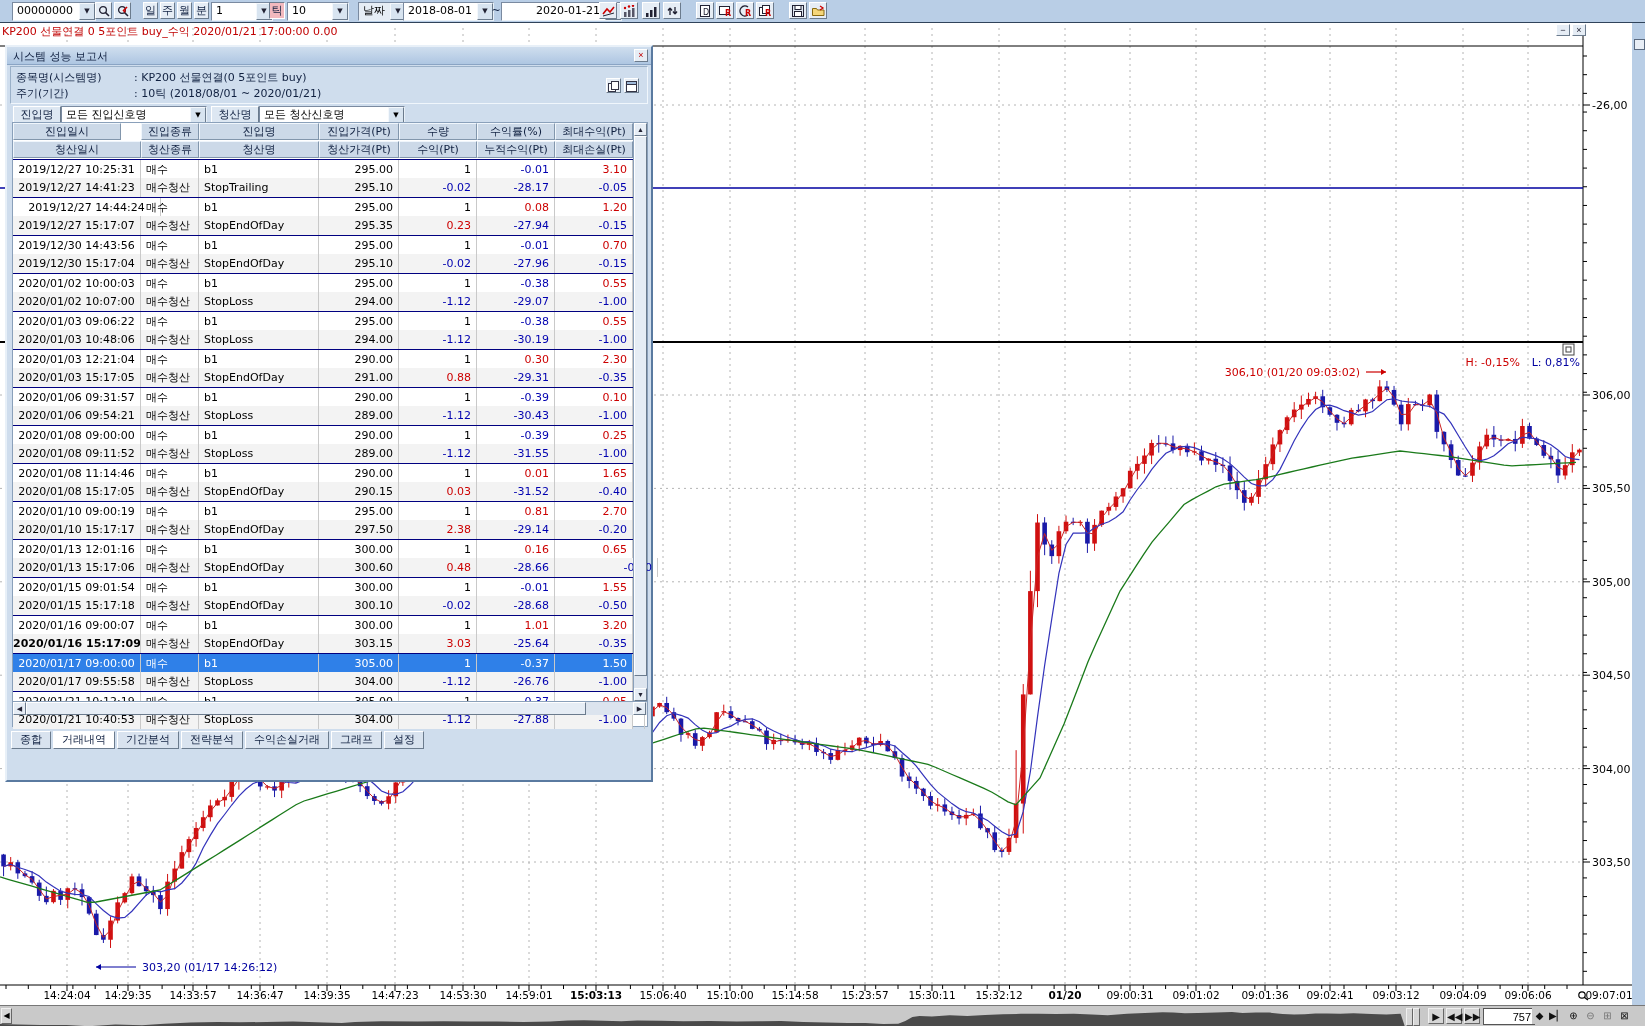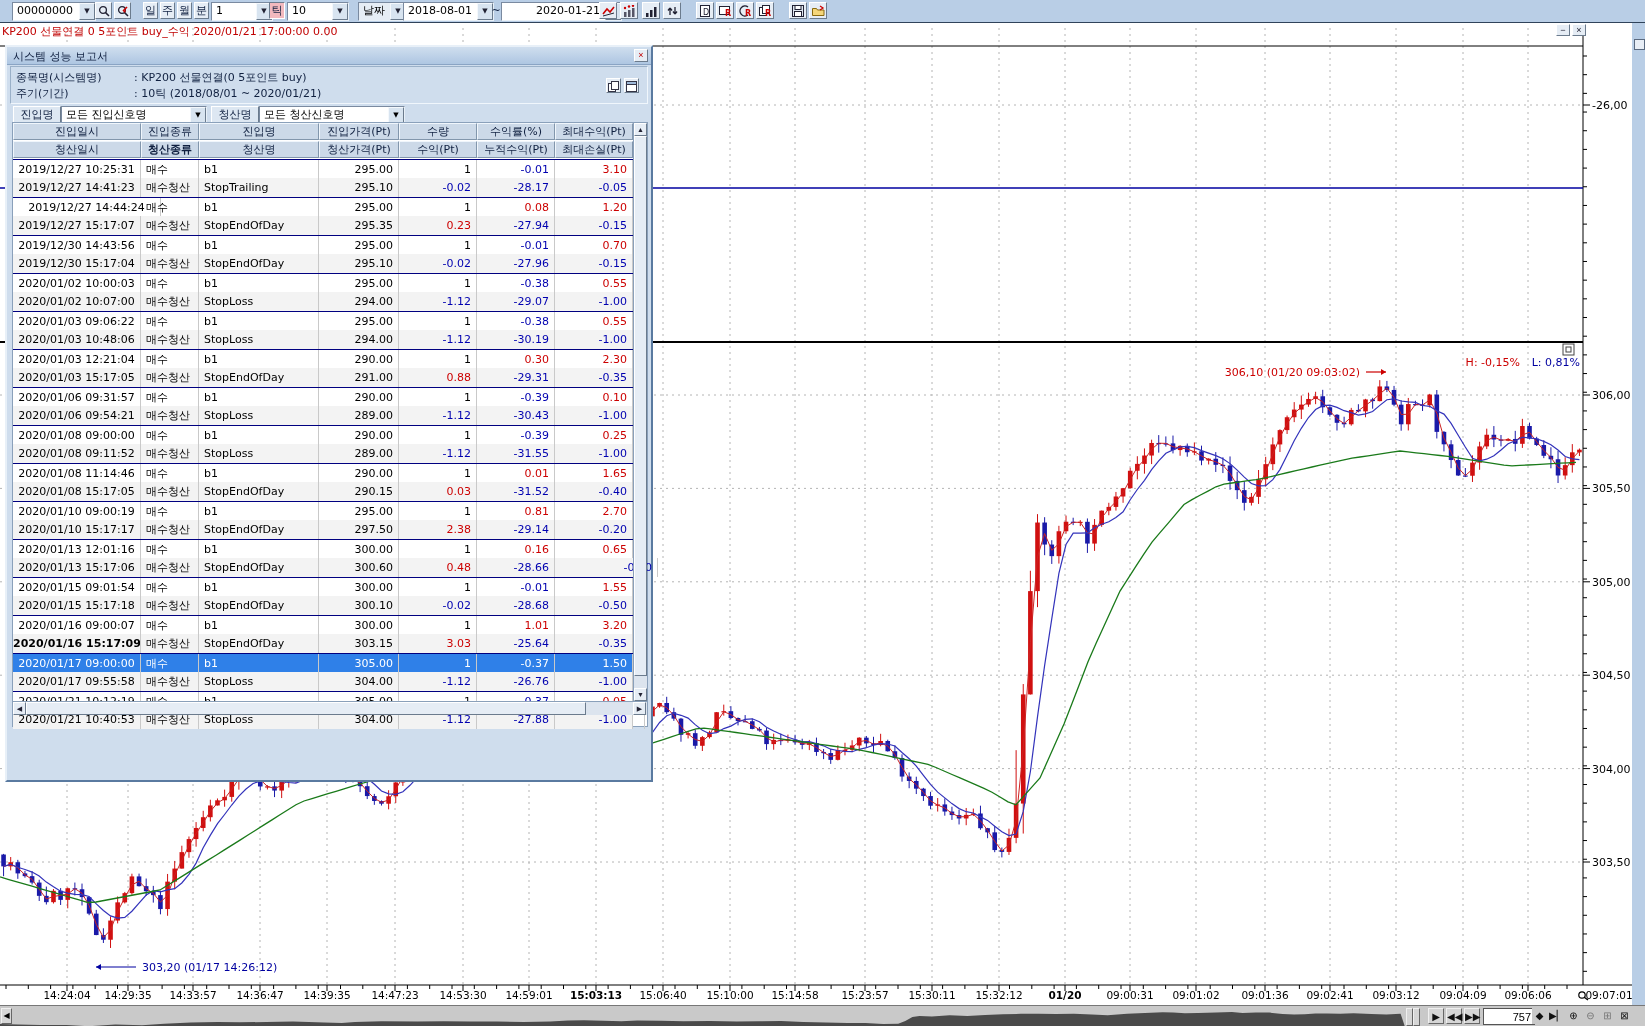--- a/index.html
+++ b/index.html
@@ -967,32 +967,32 @@
     </div>
     <div class="chip" style="left:204px;width:46px;">청산명</div>
     <div class="fcombo" style="left:252px;width:140px;">
       <span>모든 청산신호명</span>
       <span class="dd">▼</span>
     </div>
   </div>
   <div id="tblwrap">
     <div id="thead">
         <div class="hrow" style="top: 0px;">
-          <div class="hcell" style="left: 0px; width: 128px;">진입일시</div>
+          <div class="hcell" style="left: 0px; width: 108px;">진입일시</div>
           <div class="hcell" style="left: 128px; width: 58px;">진입종류</div>
           <div class="hcell" style="left: 186px; width: 120px;">진입명</div>
           <div class="hcell" style="left: 306px; width: 80px;">진입가격(Pt)</div>
           <div class="hcell" style="left: 386px; width: 78px;">수량</div>
           <div class="hcell" style="left: 464px; width: 78px;">수익률(%)</div>
           <div class="hcell" style="left: 542px; width: 78px;">최대수익(Pt)</div>
           <div class="hcell" style="left: 620px; width: 12px;">진</div>
         </div>
         <div class="hrow" style="top: 18px;">
           <div class="hcell" style="left: 0px; width: 128px;">청산일시</div>
-          <div class="hcell" style="left: 128px; width: 58px; font-weight: bold;">청산종류</div>
+          <div class="hcell" style="left: 128px; width: 58px;">청산종류</div>
           <div class="hcell" style="left: 186px; width: 120px;">청산명</div>
           <div class="hcell" style="left: 306px; width: 80px;">청산가격(Pt)</div>
           <div class="hcell" style="left: 386px; width: 78px;">수익(Pt)</div>
           <div class="hcell" style="left: 464px; width: 78px;">누적수익(Pt)</div>
           <div class="hcell" style="left: 542px; width: 78px;">최대손실(Pt)</div>
           <div class="hcell" style="left: 620px; width: 12px;">청</div>
         </div>
       </div>
     <div id="tbody" style="position: absolute; left: 0px; top: 36px;">
         <div class="drow entry" style="top: 0px;">
@@ -1300,13 +1300,14 @@
       <button class="sbtn" style="top:0;">▲</button>
       <div id="vthumb"></div>
       <button class="sbtn" style="bottom:0;">▼</button>
     </div>
     <div id="hscroll">
       <button class="sbtn" style="left:0;top:0;">◀</button>
       <div id="hthumb"></div>
       <button class="sbtn" style="left:620px;top:0;">▶</button>
     </div>
   </div>
+  <div id="dlg-tabs"><div class="dtab">종합</div><div class="dtab active">거래내역</div><div class="dtab">기간분석</div><div class="dtab">전략분석</div><div class="dtab">수익손실거래</div><div class="dtab">그래프</div><div class="dtab">설정</div></div>
 </div>
 
 </body></html>

